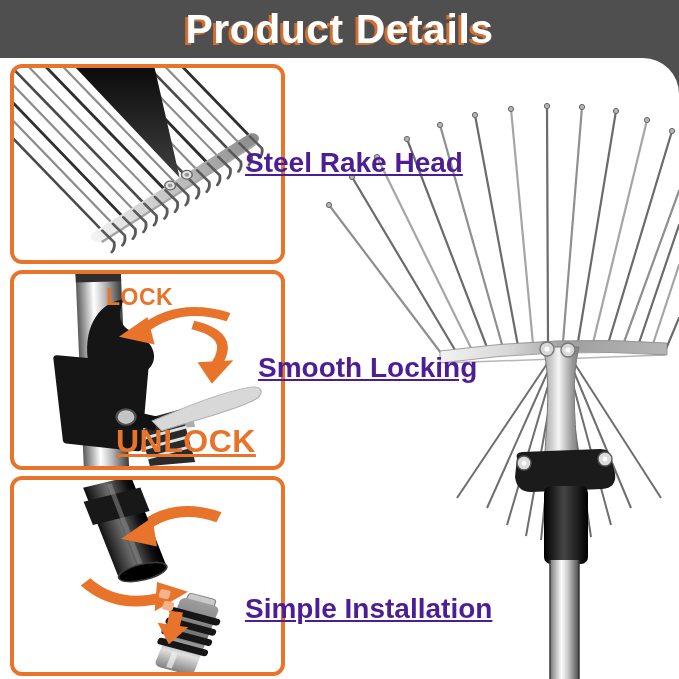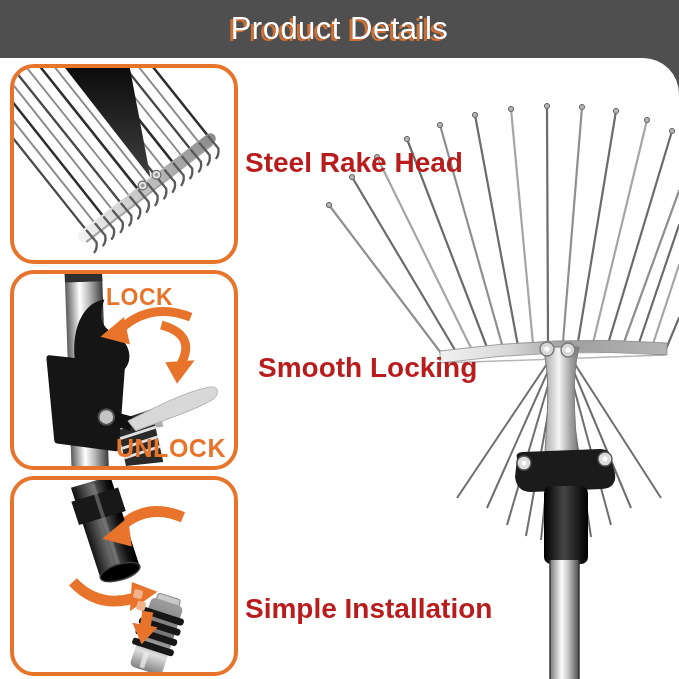--- a/index.html
+++ b/index.html
@@ -6,43 +6,43 @@
   body{
     width:679px;height:679px;position:relative;overflow:hidden;
     background:#ffffff;font-family:"Liberation Sans", sans-serif;
   }
   
   .banner{
     position:absolute;left:0;top:0;width:679px;height:58px;
     background:#4f4f4f;z-index:4;
   }
   .banner h1{
-    margin:0;text-align:center;line-height:58px;font-size:31px;font-weight:normal;
+    margin:0;text-align:center;line-height:58px;font-size:41px;font-weight:bold;
     color:#ffffff;text-shadow:-3px 2px 0 rgba(232,116,44,.85);
     letter-spacing:.5px;
   }
   .corner{position:absolute;top:58px;right:0;width:58px;height:36px;background:#4f4f4f;z-index:3;}
   .corner > div{width:100%;height:100%;background:#ffffff;border-top-right-radius:38px;}
   
   .card{
     position:absolute;left:10px;width:220px;height:192px;background:#ffffff;
-    border:4px solid #e8742c;border-radius:24px;overflow:hidden;z-index:2;
+    border:4px solid #e8742c;border-radius:12px;overflow:hidden;z-index:2;padding-left:47px;
   }
   #card-rake-head{top:64px;}
   #card-locking{top:270px;}
   #card-installation{top:476px;}
   .card svg{position:absolute;left:0;top:0;width:100%;height:100%;}
   .cardtag{
     position:absolute;font-weight:bold;color:#e8742c;letter-spacing:.5px;z-index:5;
   }
   #lock-tag{left:92px;top:10px;font-size:23px;}
-  #unlock-tag{left:102px;top:160px;font-size:25px;}
+  #unlock-tag{left:102px;top:149px;font-size:32px;text-decoration:underline;}
   
   .feature-label{
-    position:absolute;font-size:28px;font-weight:600;color:#b91c1c;z-index:6;white-space:nowrap;
+    position:absolute;font-size:28px;font-weight:600;color:#4c1d95;z-index:6;white-space:nowrap;text-decoration:underline;
   }
   #label-rake-head{left:245px;top:147px;}
   #label-locking{left:245px;top:352px;margin-left:13px;}
   #label-installation{left:245px;top:556px;margin-top:37px;}
   
   #product-photo{position:absolute;left:319px;top:60px;width:360px;height:619px;z-index:1;}
 </style>
 </head>
 <body>
 

